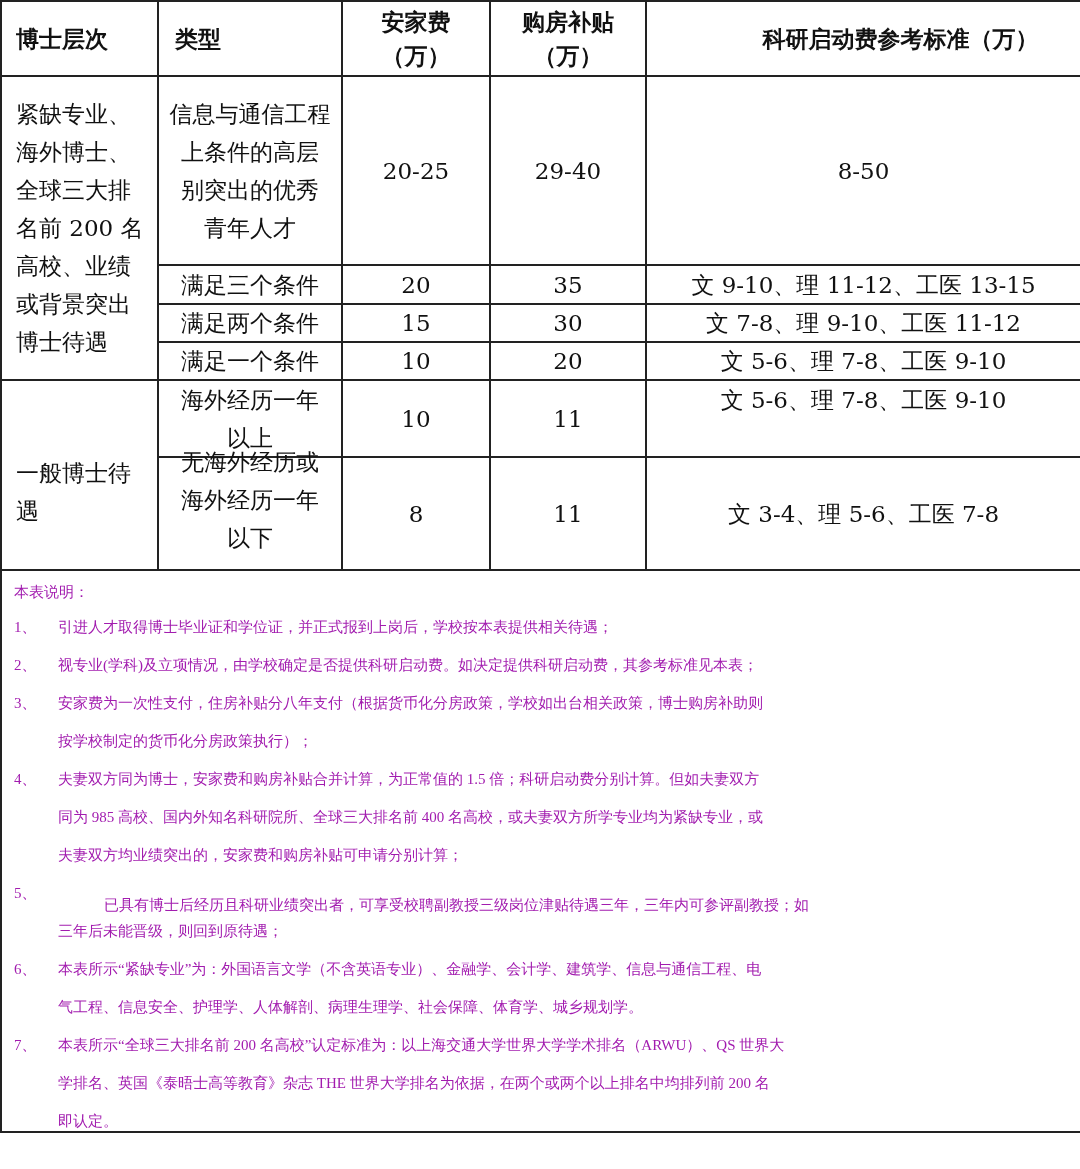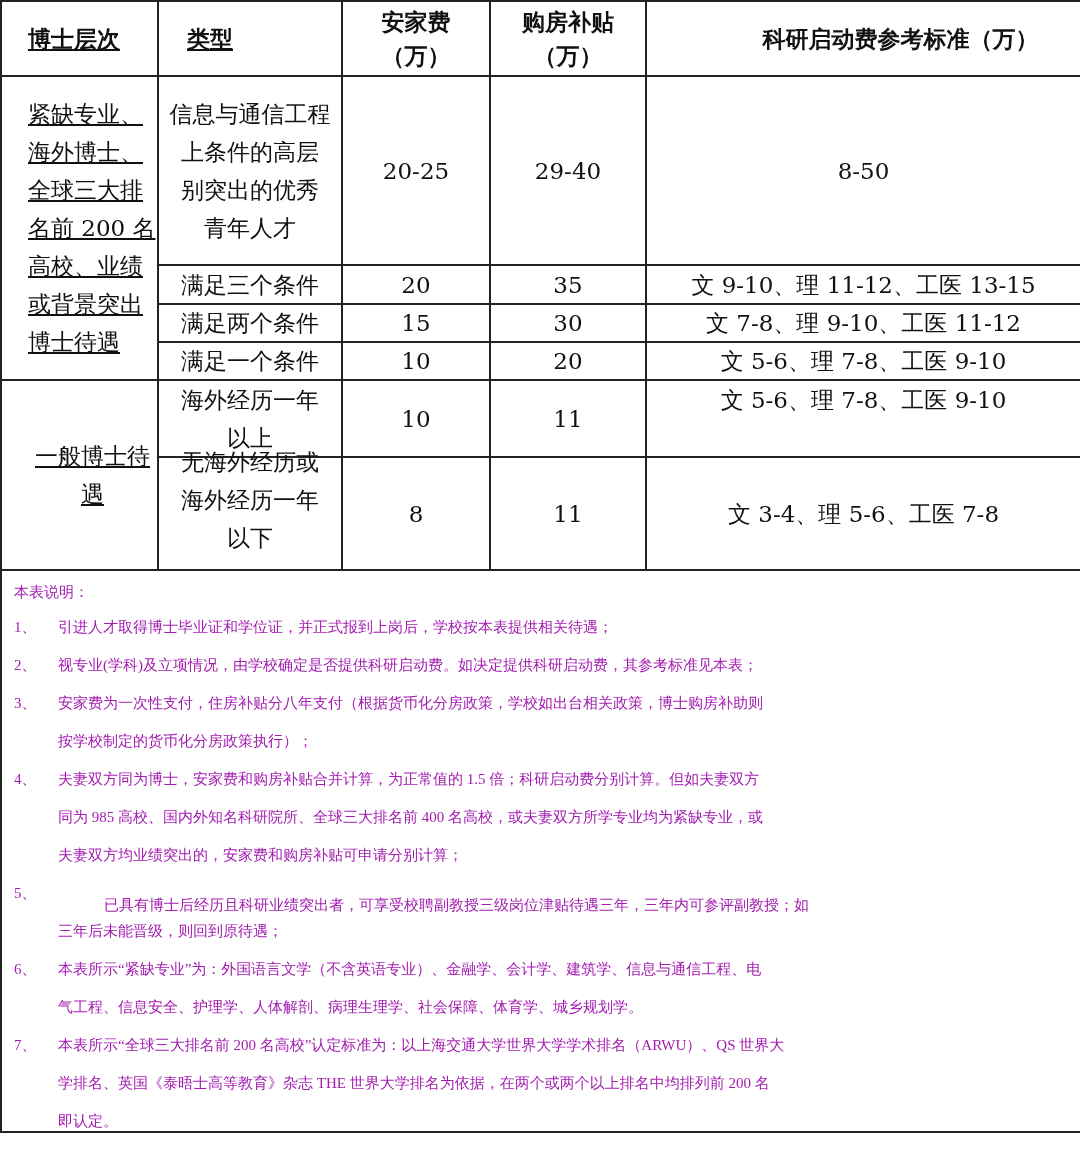--- a/index.html
+++ b/index.html
@@ -1,21 +1,21 @@
 <!DOCTYPE html>
 <html><head>
 <meta charset="utf-8">
 <style>
   html, body { margin:0; padding:0; background:#ffffff; }
   body { width:1080px; height:1169px; position:relative; overflow:hidden;
          font-family:"DejaVu Serif","Liberation Serif",serif; color:#111; }
   .grid { position:absolute; left:0; top:0; width:1080px; }
   .cell { position:absolute; box-sizing:border-box; display:flex; align-items:center; justify-content:center;
           text-align:center; font-size:23px; line-height:38px; }
-  .cell.left { justify-content:flex-start; text-align:left; padding-left:28px;text-decoration:underline; }
+  .cell.left { justify-content:flex-start; text-align:left; padding-left:16px; }
   .cell.top { align-items:flex-start; }
   .hd { font-weight:bold; }
   .vline { position:absolute; width:2px; background:#222; }
   .hline { position:absolute; height:2px; background:#222; }
   .notes { position:absolute; left:0; top:572px; width:1080px; height:560px; box-sizing:border-box;
            font-family:"Liberation Serif","DejaVu Serif",serif; font-size:15px; color:#a21caf; }
   .notes .title { position:absolute; left:14px; top:4px; line-height:32px; }
   .note { position:absolute; left:0; width:1080px; }
   .note .num { position:absolute; left:14px; line-height:38px; }
   .note .txt { position:absolute; left:58px; width:1018px; line-height:38px; text-align:justify; }
@@ -87,21 +87,21 @@
   <div class="cell" style="left:159px;top:305px;width:182px;height:36px;">满足两个条件</div>
   <div class="cell" style="left:343px;top:305px;width:146px;height:36px;">15</div>
   <div class="cell" style="left:491px;top:305px;width:154px;height:36px;">30</div>
   <div class="cell" style="left:647px;top:305px;width:433px;height:36px;">文 7-8、理 9-10、工医 11-12</div>
 
   <div class="cell" style="left:159px;top:343px;width:182px;height:36px;">满足一个条件</div>
   <div class="cell" style="left:343px;top:343px;width:146px;height:36px;">10</div>
   <div class="cell" style="left:491px;top:343px;width:154px;height:36px;">20</div>
   <div class="cell" style="left:647px;top:343px;width:433px;height:36px;">文 5-6、理 7-8、工医 9-10</div>
 
-  <div class="cell left" style="left:0;top:381px;width:157px;height:188px;flex-direction:column;align-items:center;justify-content:center;">
+  <div class="cell left" style="left:0;top:398px;width:157px;height:188px;flex-direction:column;align-items:flex-start;justify-content:center;">
     <span>一般博士待</span>
     <span>遇</span>
   </div>
 
   <div class="cell" style="left:159px;top:381px;width:182px;height:75px;flex-direction:column;">
     <span>海外经历一年</span>
     <span>以上</span>
   </div>
   <div class="cell" style="left:343px;top:381px;width:146px;height:75px;">10</div>
   <div class="cell" style="left:491px;top:381px;width:154px;height:75px;">11</div>

